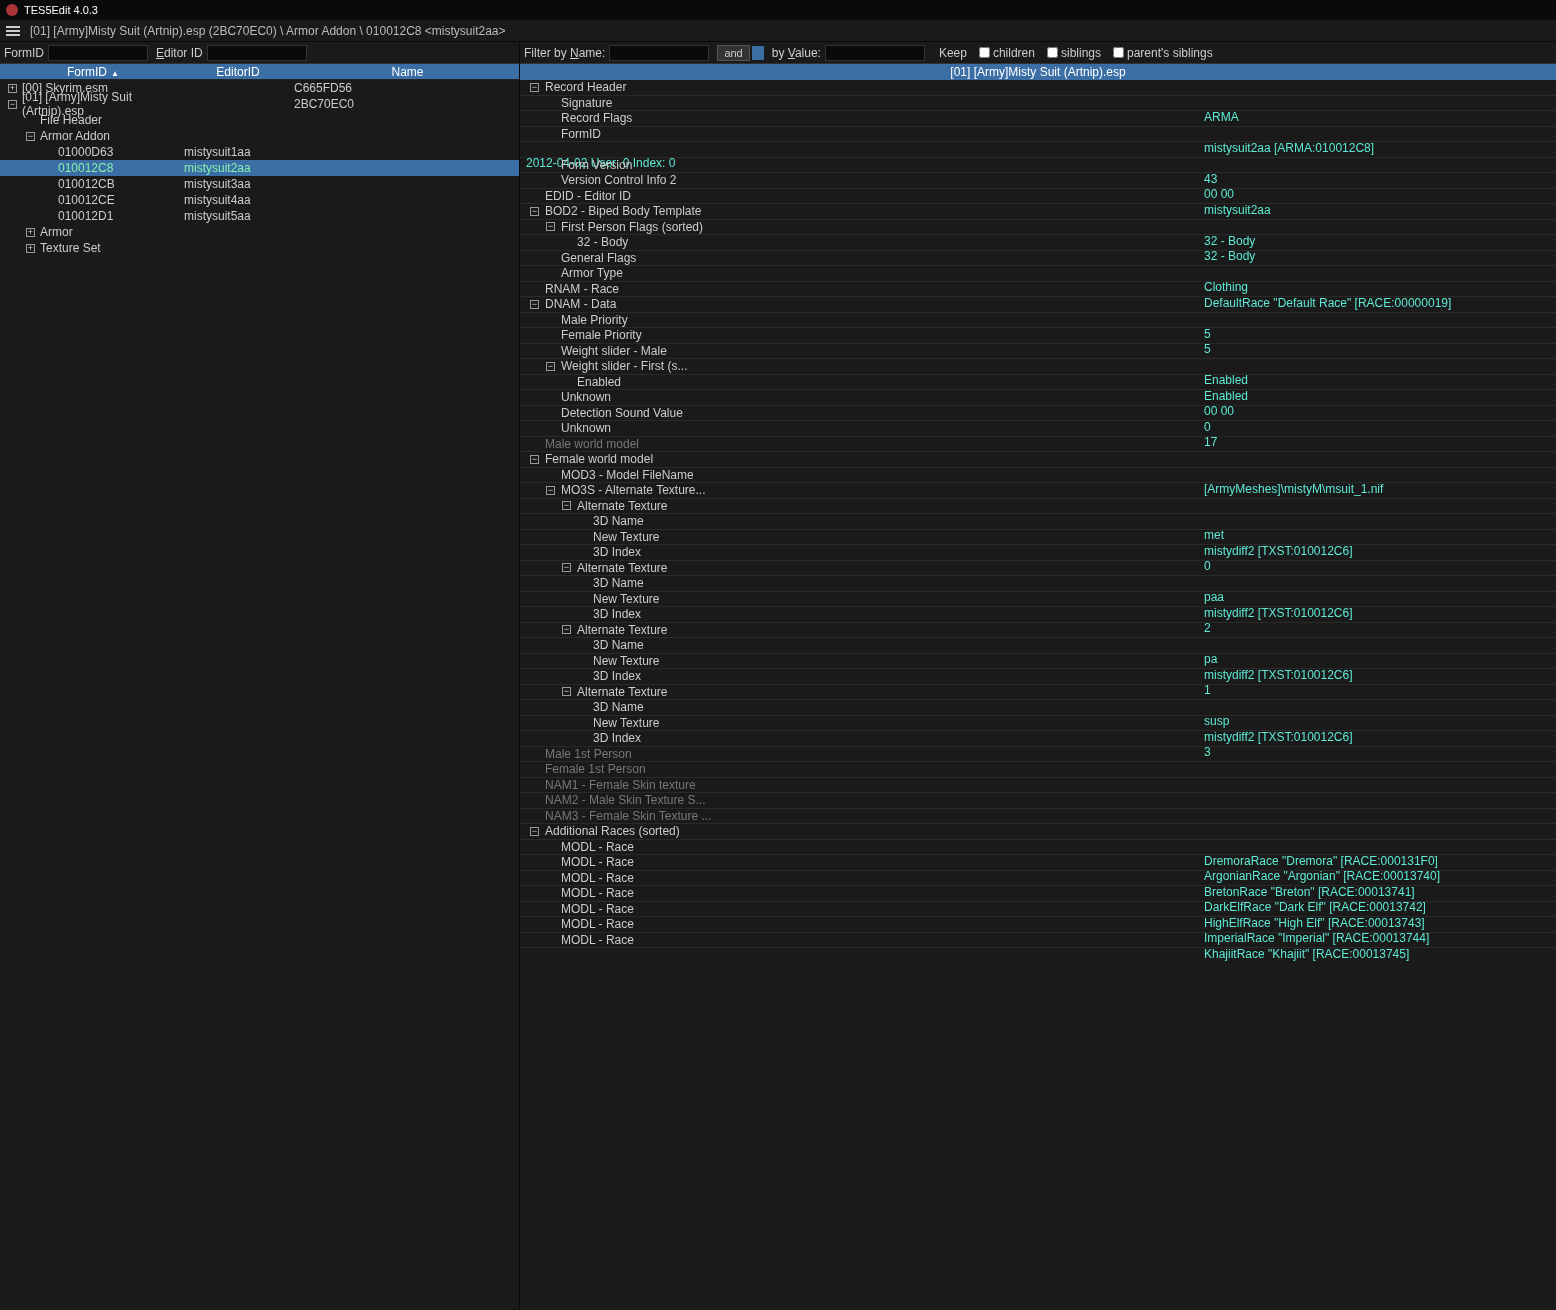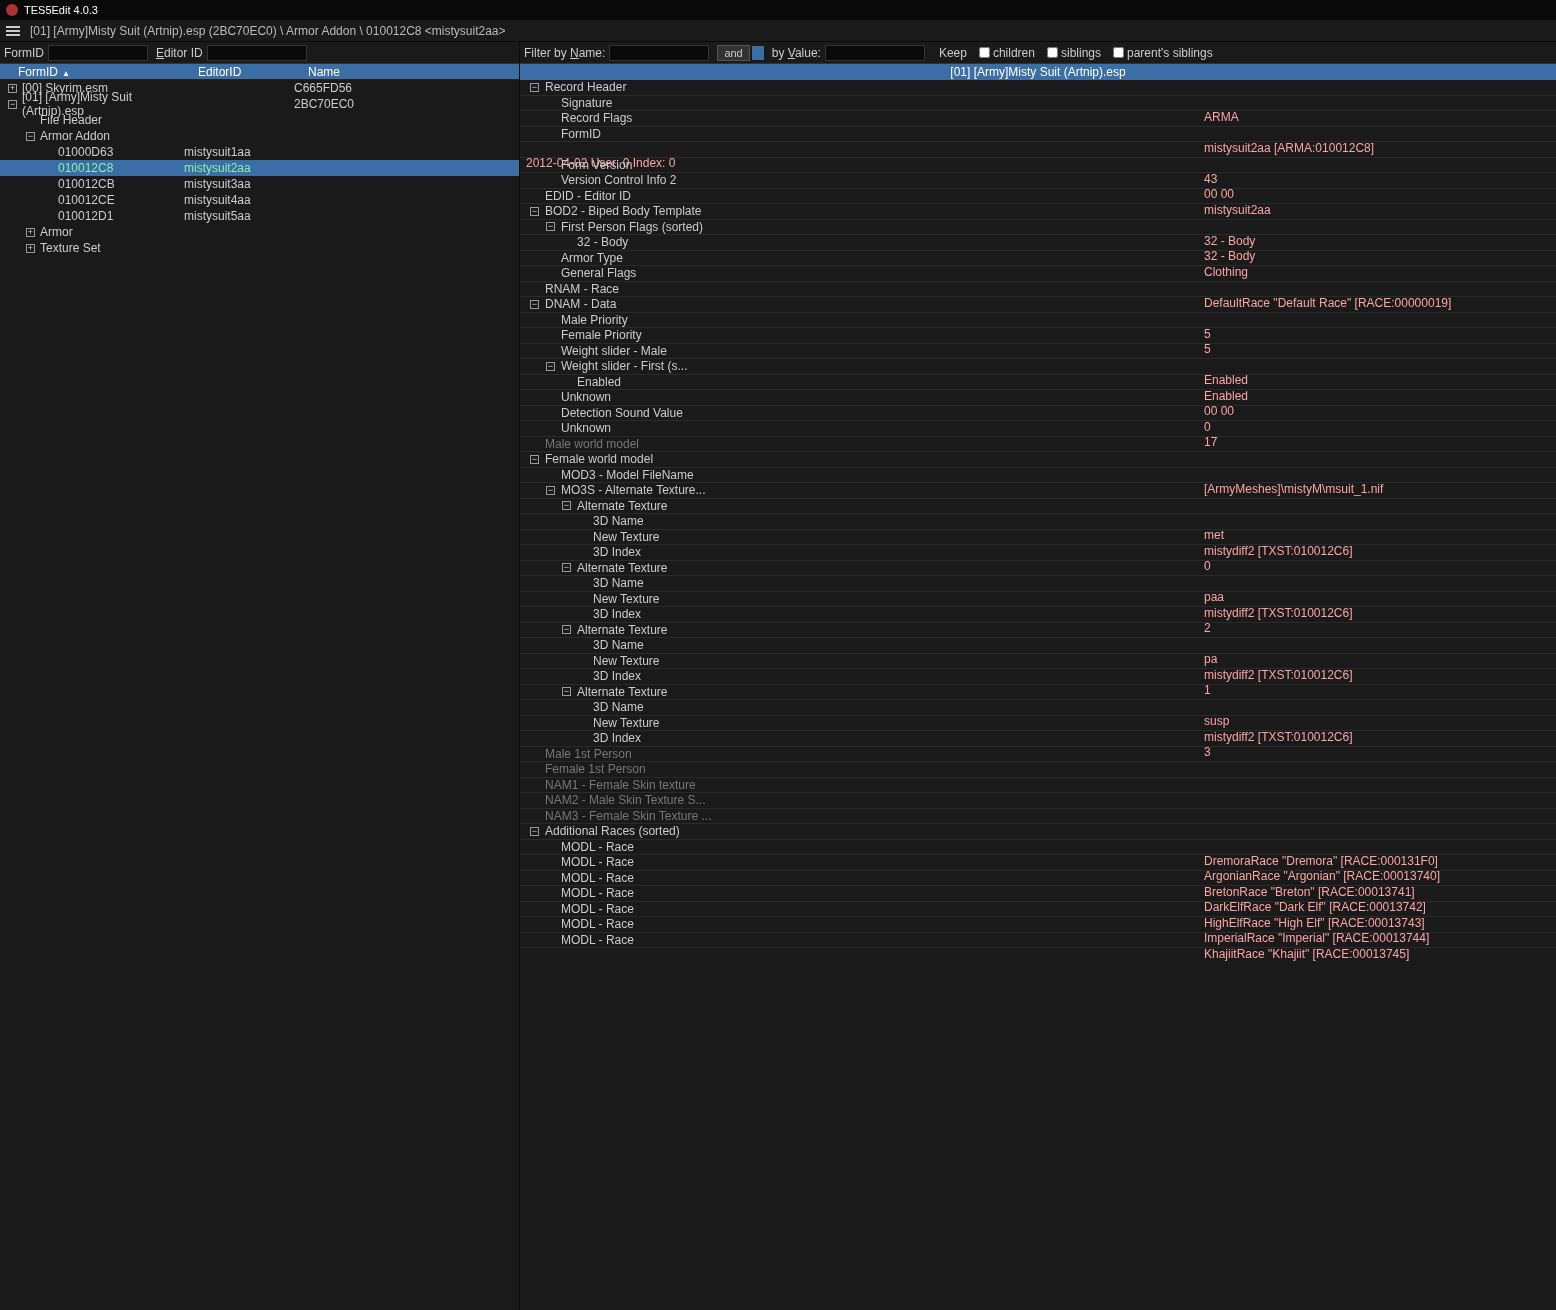--- a/index.html
+++ b/index.html
@@ -16,38 +16,38 @@
 .right-pane { flex: 1; background: #1a1a1a; }
 .filter-row { height: 22px; display: flex; align-items: center; padding: 0 4px; border-bottom: 1px solid #333; }
 .filter-row label { color: #cccccc; margin-right: 4px; font-size: 12px; }
 .filter-row label u { text-decoration: underline; }
 .filter-row input[type=text] { background: #0a0a0a; border: 1px solid #333; color: #ccc; height: 16px; margin-right: 8px; padding: 0 2px; }
 .filter-row .and-btn { background: #333; color: #ccc; padding: 1px 6px; margin-right: 2px; border: 1px solid #555; font-size: 11px; cursor: pointer; }
 .filter-row .drop { width: 12px; height: 14px; background: #3a6ea5; margin-right: 8px; cursor: pointer; }
 .filter-row input[type=checkbox] { margin-right: 3px; margin-left: 8px; accent-color: #888; width: 11px; height: 11px; }
 .col-header { background: #3a6ea5; height: 16px; display: flex; align-items: center; color: #ffffff; font-size: 12px; border-bottom: 1px solid #222; }
 .col-header .sort { font-size: 8px; margin-left: 4px; }
-.colh { padding-left: 18px; }
+.colh { padding-left: 6px; text-align: center; }
 .colh.id { width: 180px; }
 .colh.eid { width: 110px; }
 .colh.name { flex: 1; }
 .tree { }
 .tree-row { height: 16px; display: flex; align-items: center; padding-left: 4px; cursor: pointer; }
 .tree-row.sel { background: #3a6ea5; color: #86efac; }
 .tree-row .cell-id { display: flex; align-items: center; width: 180px; }
 .tree-row .cell-eid { width: 110px; }
 .tree-row .cell-name { flex: 1; }
 .toggle { width: 9px; height: 9px; border: 1px solid #999; display: flex; align-items: center; justify-content: center; color: #ccc; font-size: 9px; line-height: 1; margin-right: 5px; cursor: pointer; background: #1a1a1a; flex-shrink: 0; }
 .toggle.none { border: none; background: transparent; }
 .indent { display: inline-block; flex-shrink: 0; }
 .right-header { background: #3a6ea5; height: 16px; color: #ffffff; text-align: center; line-height: 16px; font-size: 12px; }
 .rec-table { }
 .rec-row { height: 15.5px; display: flex; align-items: center; border-bottom: 1px solid #2a2a2a; }
 .rec-row .key { width: 678px; display: flex; align-items: center; padding-left: 6px; color: #cccccc; }
-.rec-row .val { flex: 1; padding-left: 6px; color: #fca5a5; margin-top: 28px; }
+.rec-row .val { flex: 1; padding-left: 6px; color: #5eead4; margin-top: 28px; }
 .rec-row.dim .key, .rec-row.dim .val { color: #777; }
 .rec-row .toggle { margin-right: 6px; }
 </style>
 </head>
 <body>
 
 <div class="titlebar">
   <div class="titlebar-icon"></div>
   <div class="titlebar-text">TES5Edit 4.0.3</div>
 </div>
@@ -275,31 +275,31 @@
             <span class="indent" style="width: 36px;"></span>
             <span class="toggle none"></span>
             <span>32 - Body</span>
           </div>
           <div class="val">32 - Body</div>
         </div>
         <div class="rec-row">
           <div class="key">
             <span class="indent" style="width: 20px;"></span>
             <span class="toggle none"></span>
+            <span>General Flags</span>
+          </div>
+          <div class="val"></div>
+        </div>
+        <div class="rec-row">
+          <div class="key">
+            <span class="indent" style="width: 20px;"></span>
+            <span class="toggle none"></span>
             <span>Armor Type</span>
           </div>
           <div class="val">Clothing</div>
-        </div>
-        <div class="rec-row">
-          <div class="key">
-            <span class="indent" style="width: 20px;"></span>
-            <span class="toggle none"></span>
-            <span>General Flags</span>
-          </div>
-          <div class="val"></div>
         </div>
         <div class="rec-row">
           <div class="key">
             <span class="indent" style="width: 4px;"></span>
             <span class="toggle none"></span>
             <span>RNAM - Race</span>
           </div>
           <div class="val">DefaultRace "Default Race" [RACE:00000019]</div>
         </div>
         <div class="rec-row">

